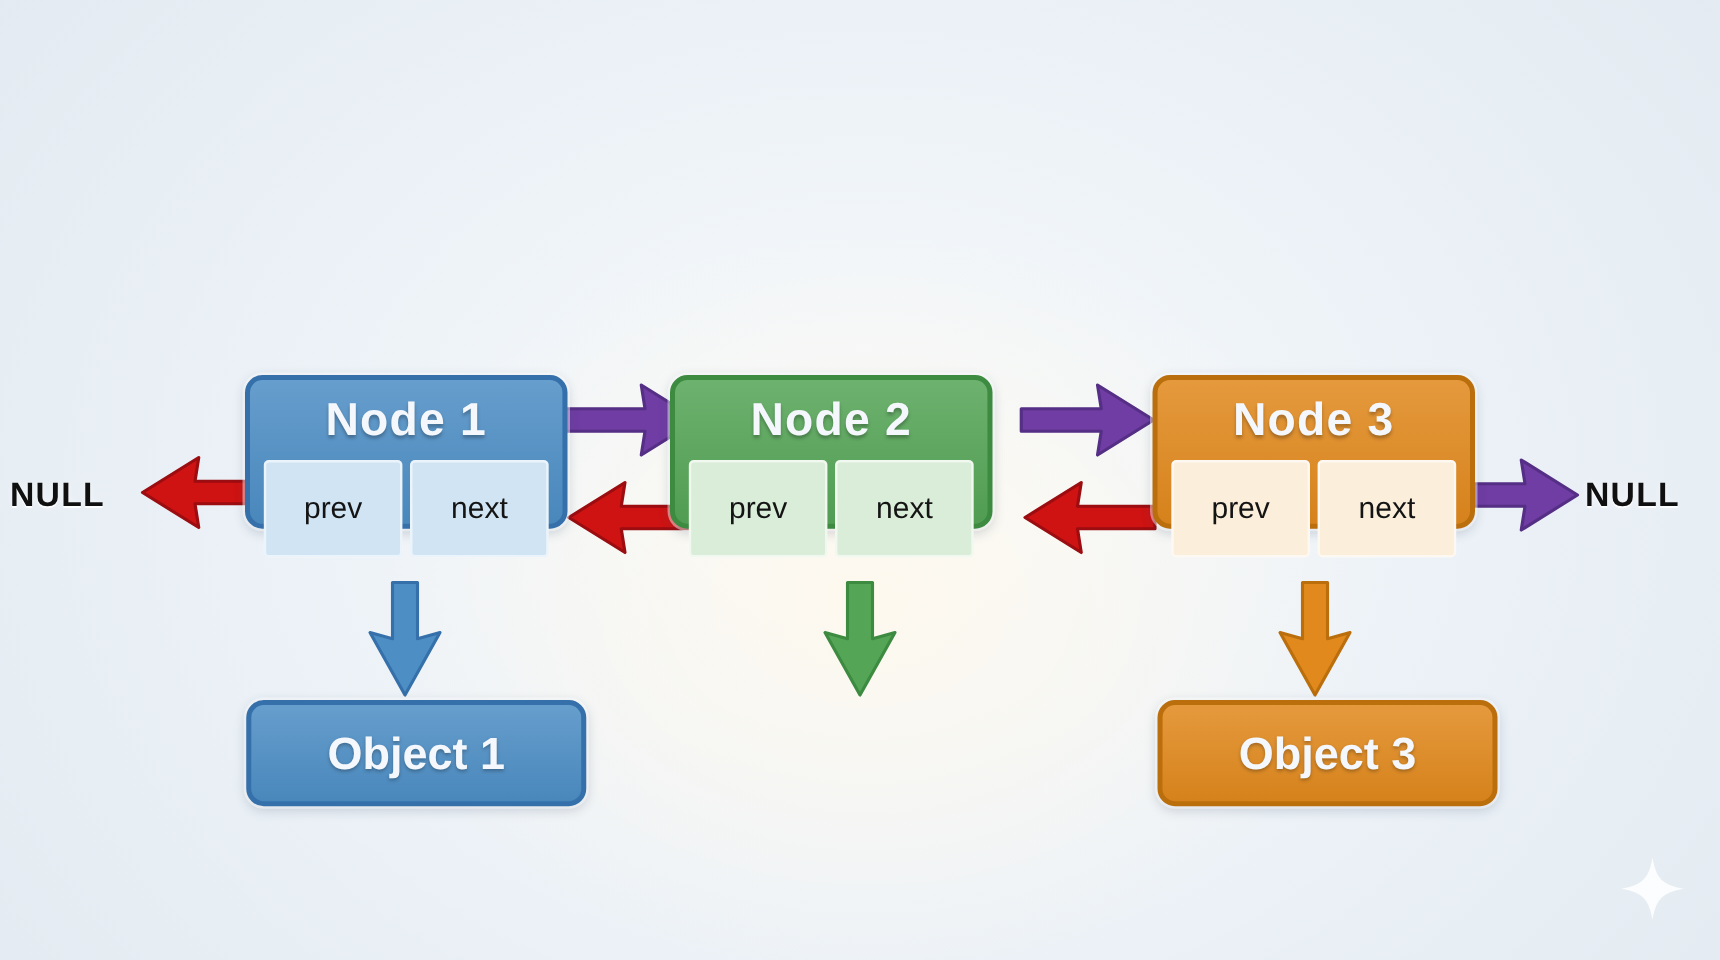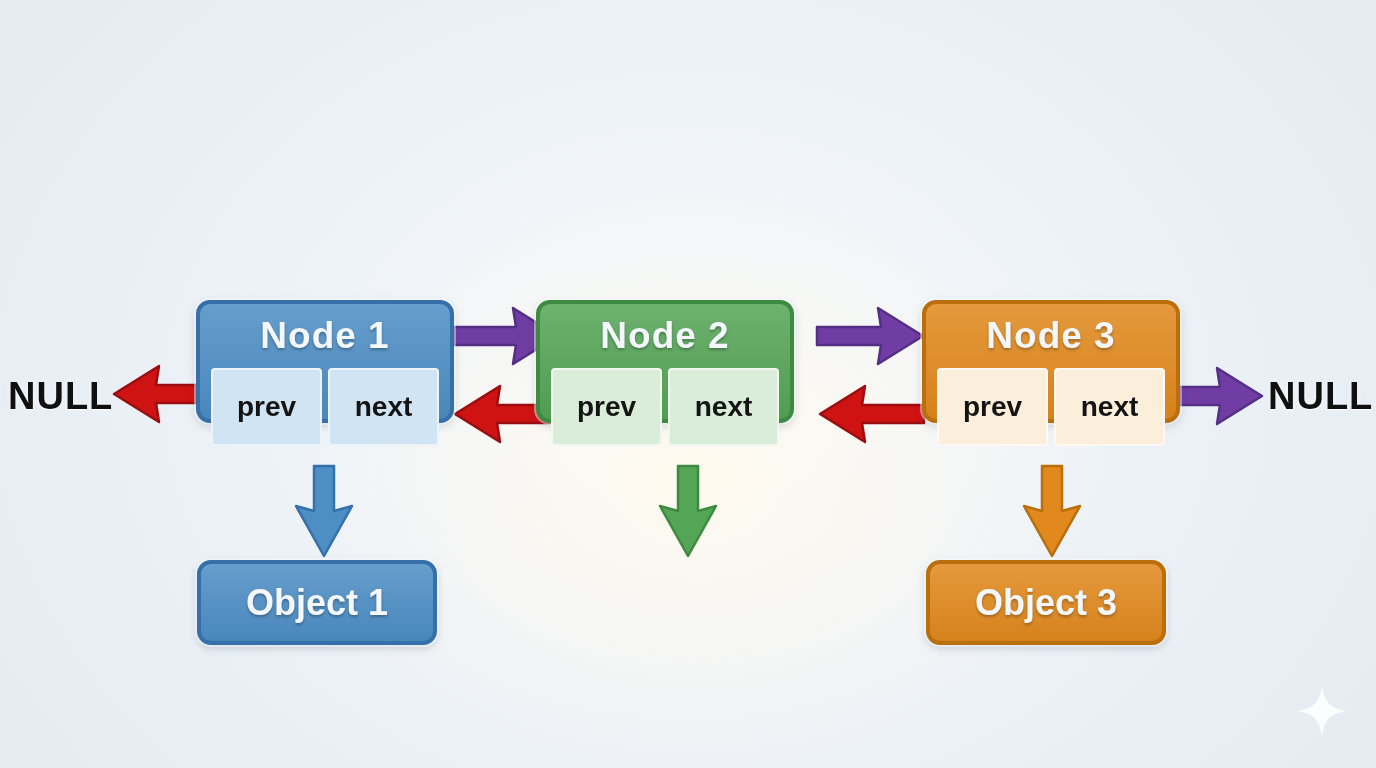--- a/index.html
+++ b/index.html
@@ -22,42 +22,42 @@
   .node-3{left:922px;background-color:var(--node3_fill);border-color:var(--node3_border);}
   .node-title{
     height:64px;display:flex;align-items:center;justify-content:center;
     font-size:37px;font-weight:bold;letter-spacing:1px;color:var(--text_light);
     text-shadow:0 2px 3px rgba(0,0,0,0.28);
   }
   .cells{display:flex;gap:6px;margin:0 11px;}
   .cell{
     flex:1;height:78px;box-sizing:border-box;border-radius:4px;
     display:flex;align-items:center;justify-content:center;
-    font-size:28px;font-weight:bold;color:var(--text_dark);
+    font-size:24px;font-weight:normal;color:var(--text_dark);
     border:2px solid rgba(255,255,255,0.6);
   }
   .node-1 .cell{background:var(--node1_cell);}
   .node-2 .cell{background:var(--node2_cell);}
   .node-3 .cell{background:var(--node3_cell);}
   .object{
-    position:absolute;top:560px;width:240px;height:85px;box-sizing:border-box;
+    position:absolute;top:560px;width:272px;height:85px;box-sizing:border-box;
     border:4px solid;border-radius:14px;z-index:2;
     display:flex;align-items:center;justify-content:center;
     font-size:36px;font-weight:bold;color:var(--text_light);
     text-shadow:0 2px 3px rgba(0,0,0,0.28);
     background-image:linear-gradient(180deg, rgba(255,255,255,0.14), rgba(0,0,0,0.05));
     box-shadow:0 0 0 2px rgba(255,255,255,0.45), 0 3px 9px rgba(45,65,95,0.22);
   }
   .object-1{left:197px;background-color:var(--node1_fill);border-color:var(--node1_border);}
   .object-2{left:561px;background-color:var(--node2_fill);border-color:var(--node2_border);}
   .object-3{left:926px;background-color:var(--node3_fill);border-color:var(--node3_border);}
   .null-label{
     position:absolute;top:372px;height:48px;z-index:2;
     display:flex;align-items:center;
-    font-size:38px;font-weight:bold;color:var(--null_text);letter-spacing:1px;
+    font-size:27px;font-weight:bold;color:var(--null_text);letter-spacing:1px;
     text-shadow:0 1px 0 rgba(255,255,255,0.85), 0 0 6px rgba(255,255,255,0.6);
   }
   .null-left{left:8px;}
   .null-right{left:1268px;}
   .arrow{stroke-width:2.5;stroke-linejoin:round;}
 </style>
 </head>
 <body>
 
 <div class="stage">

